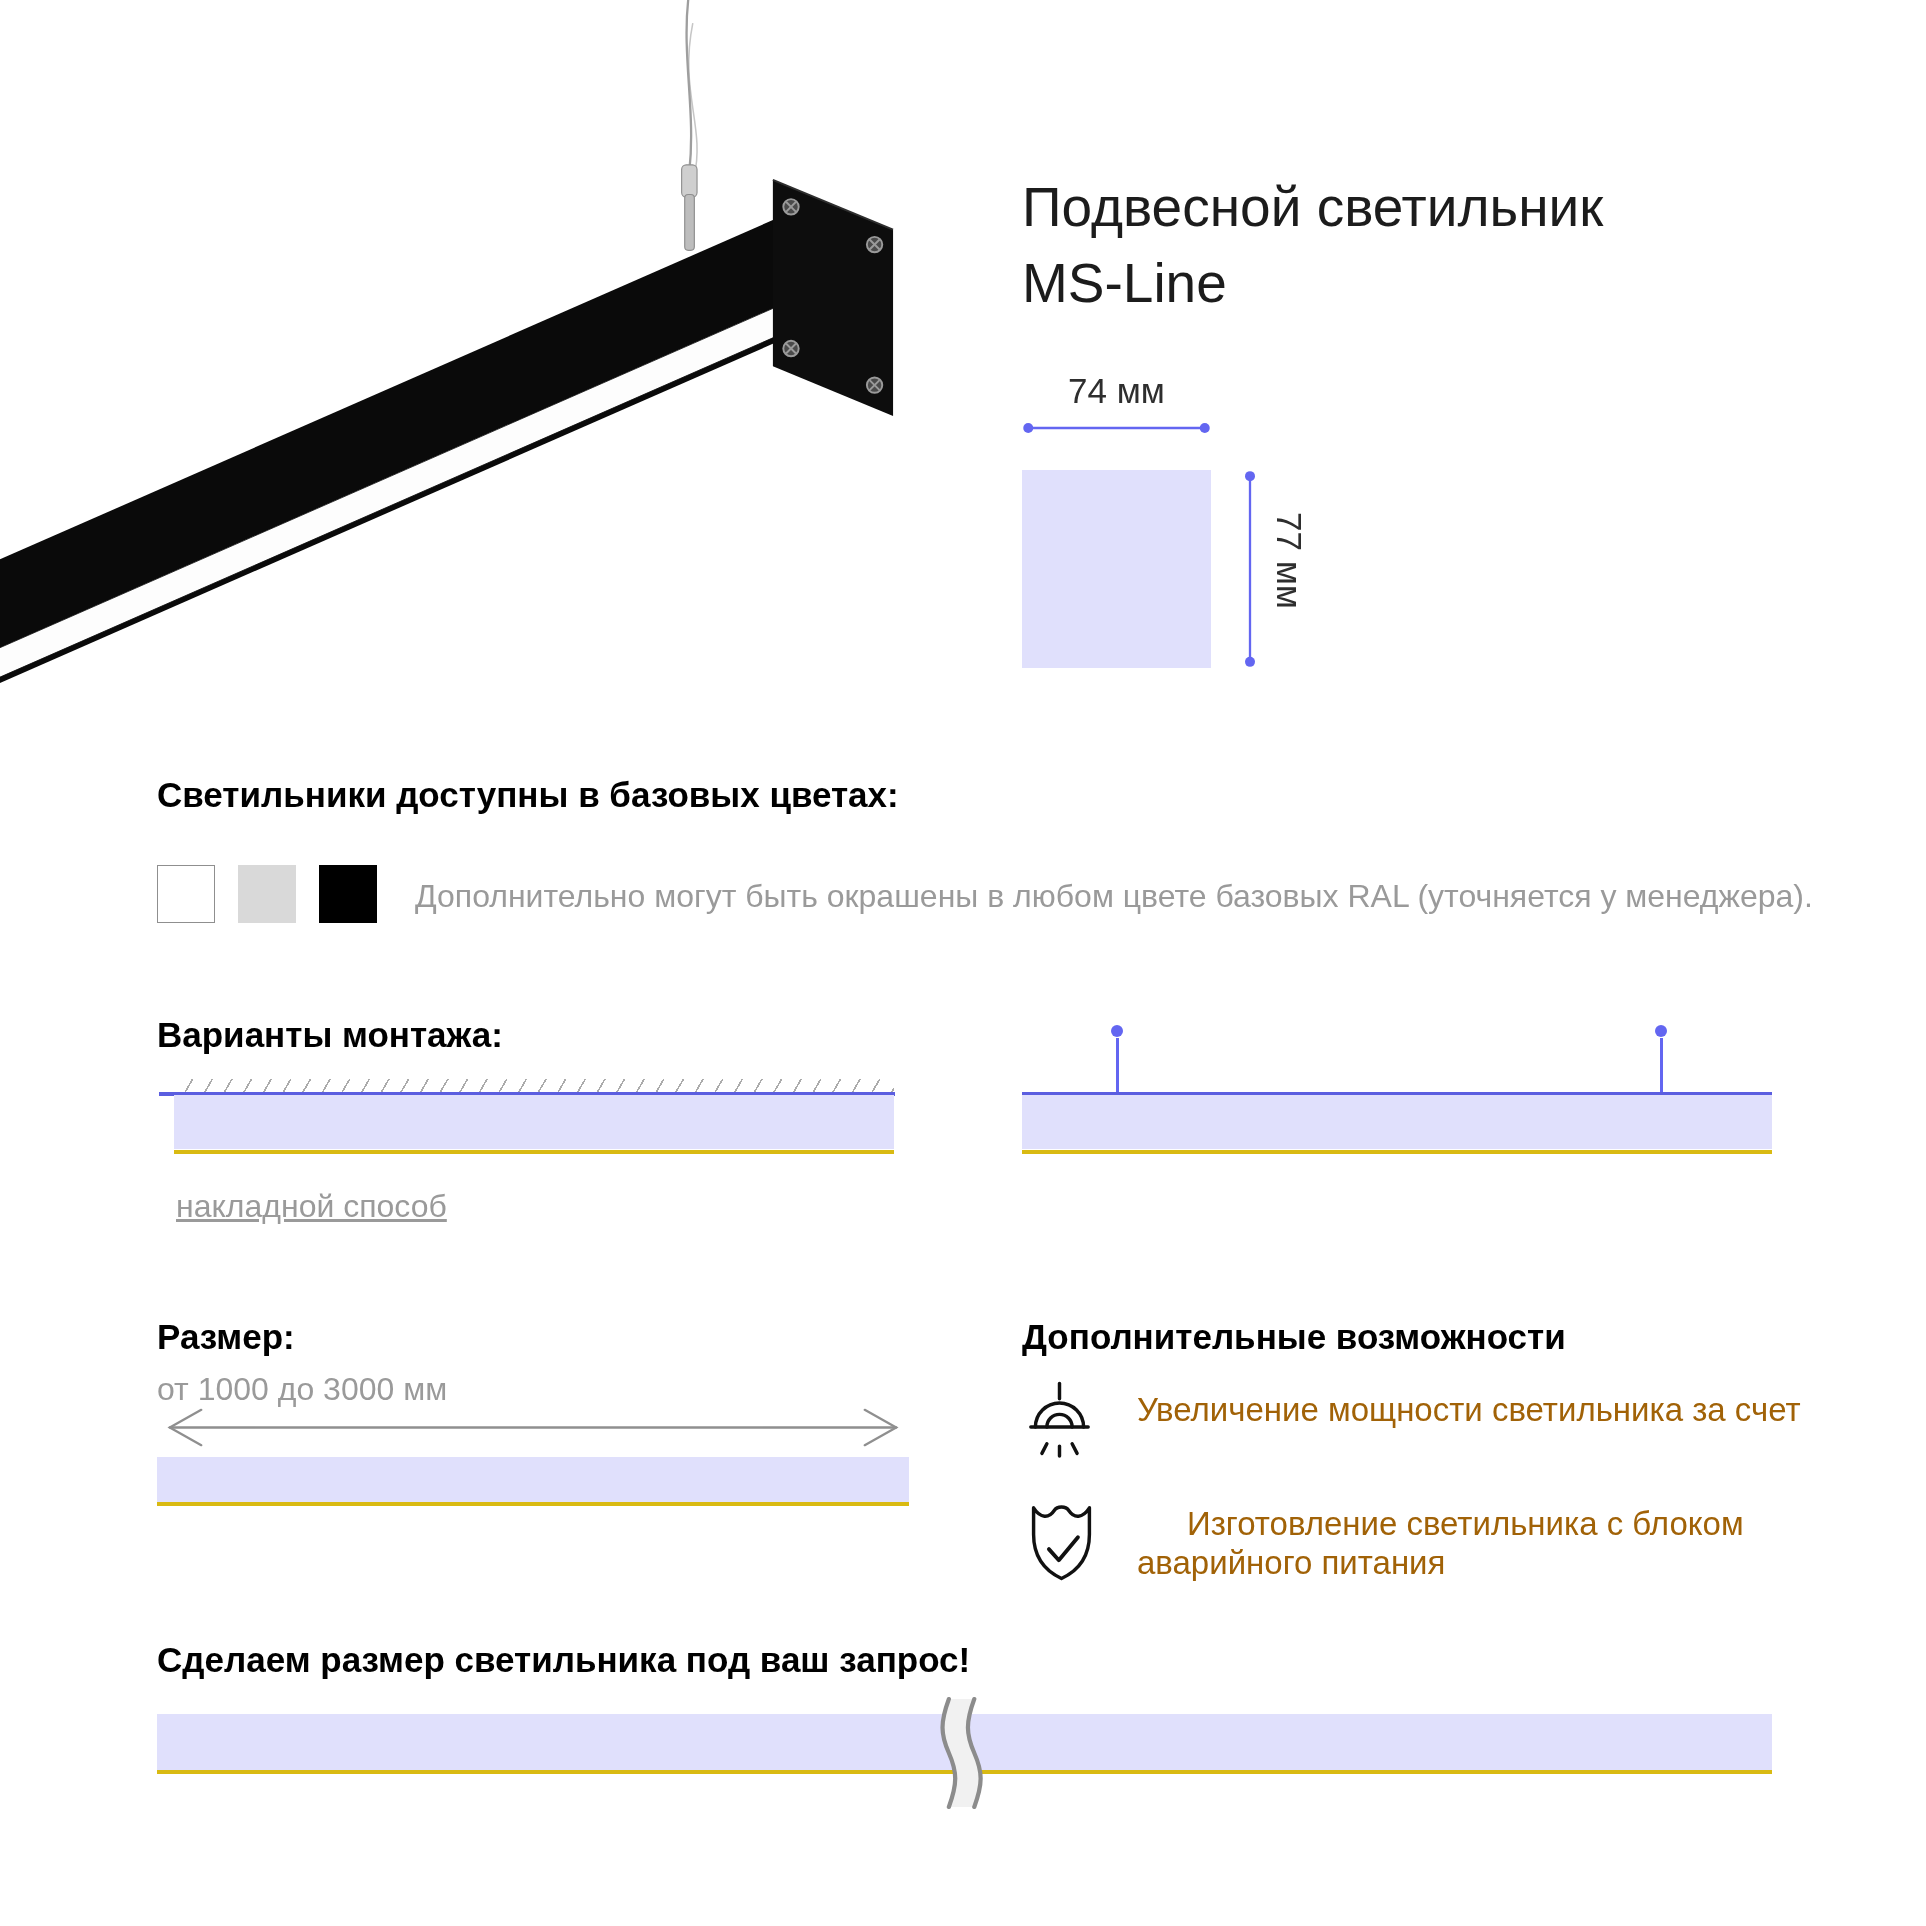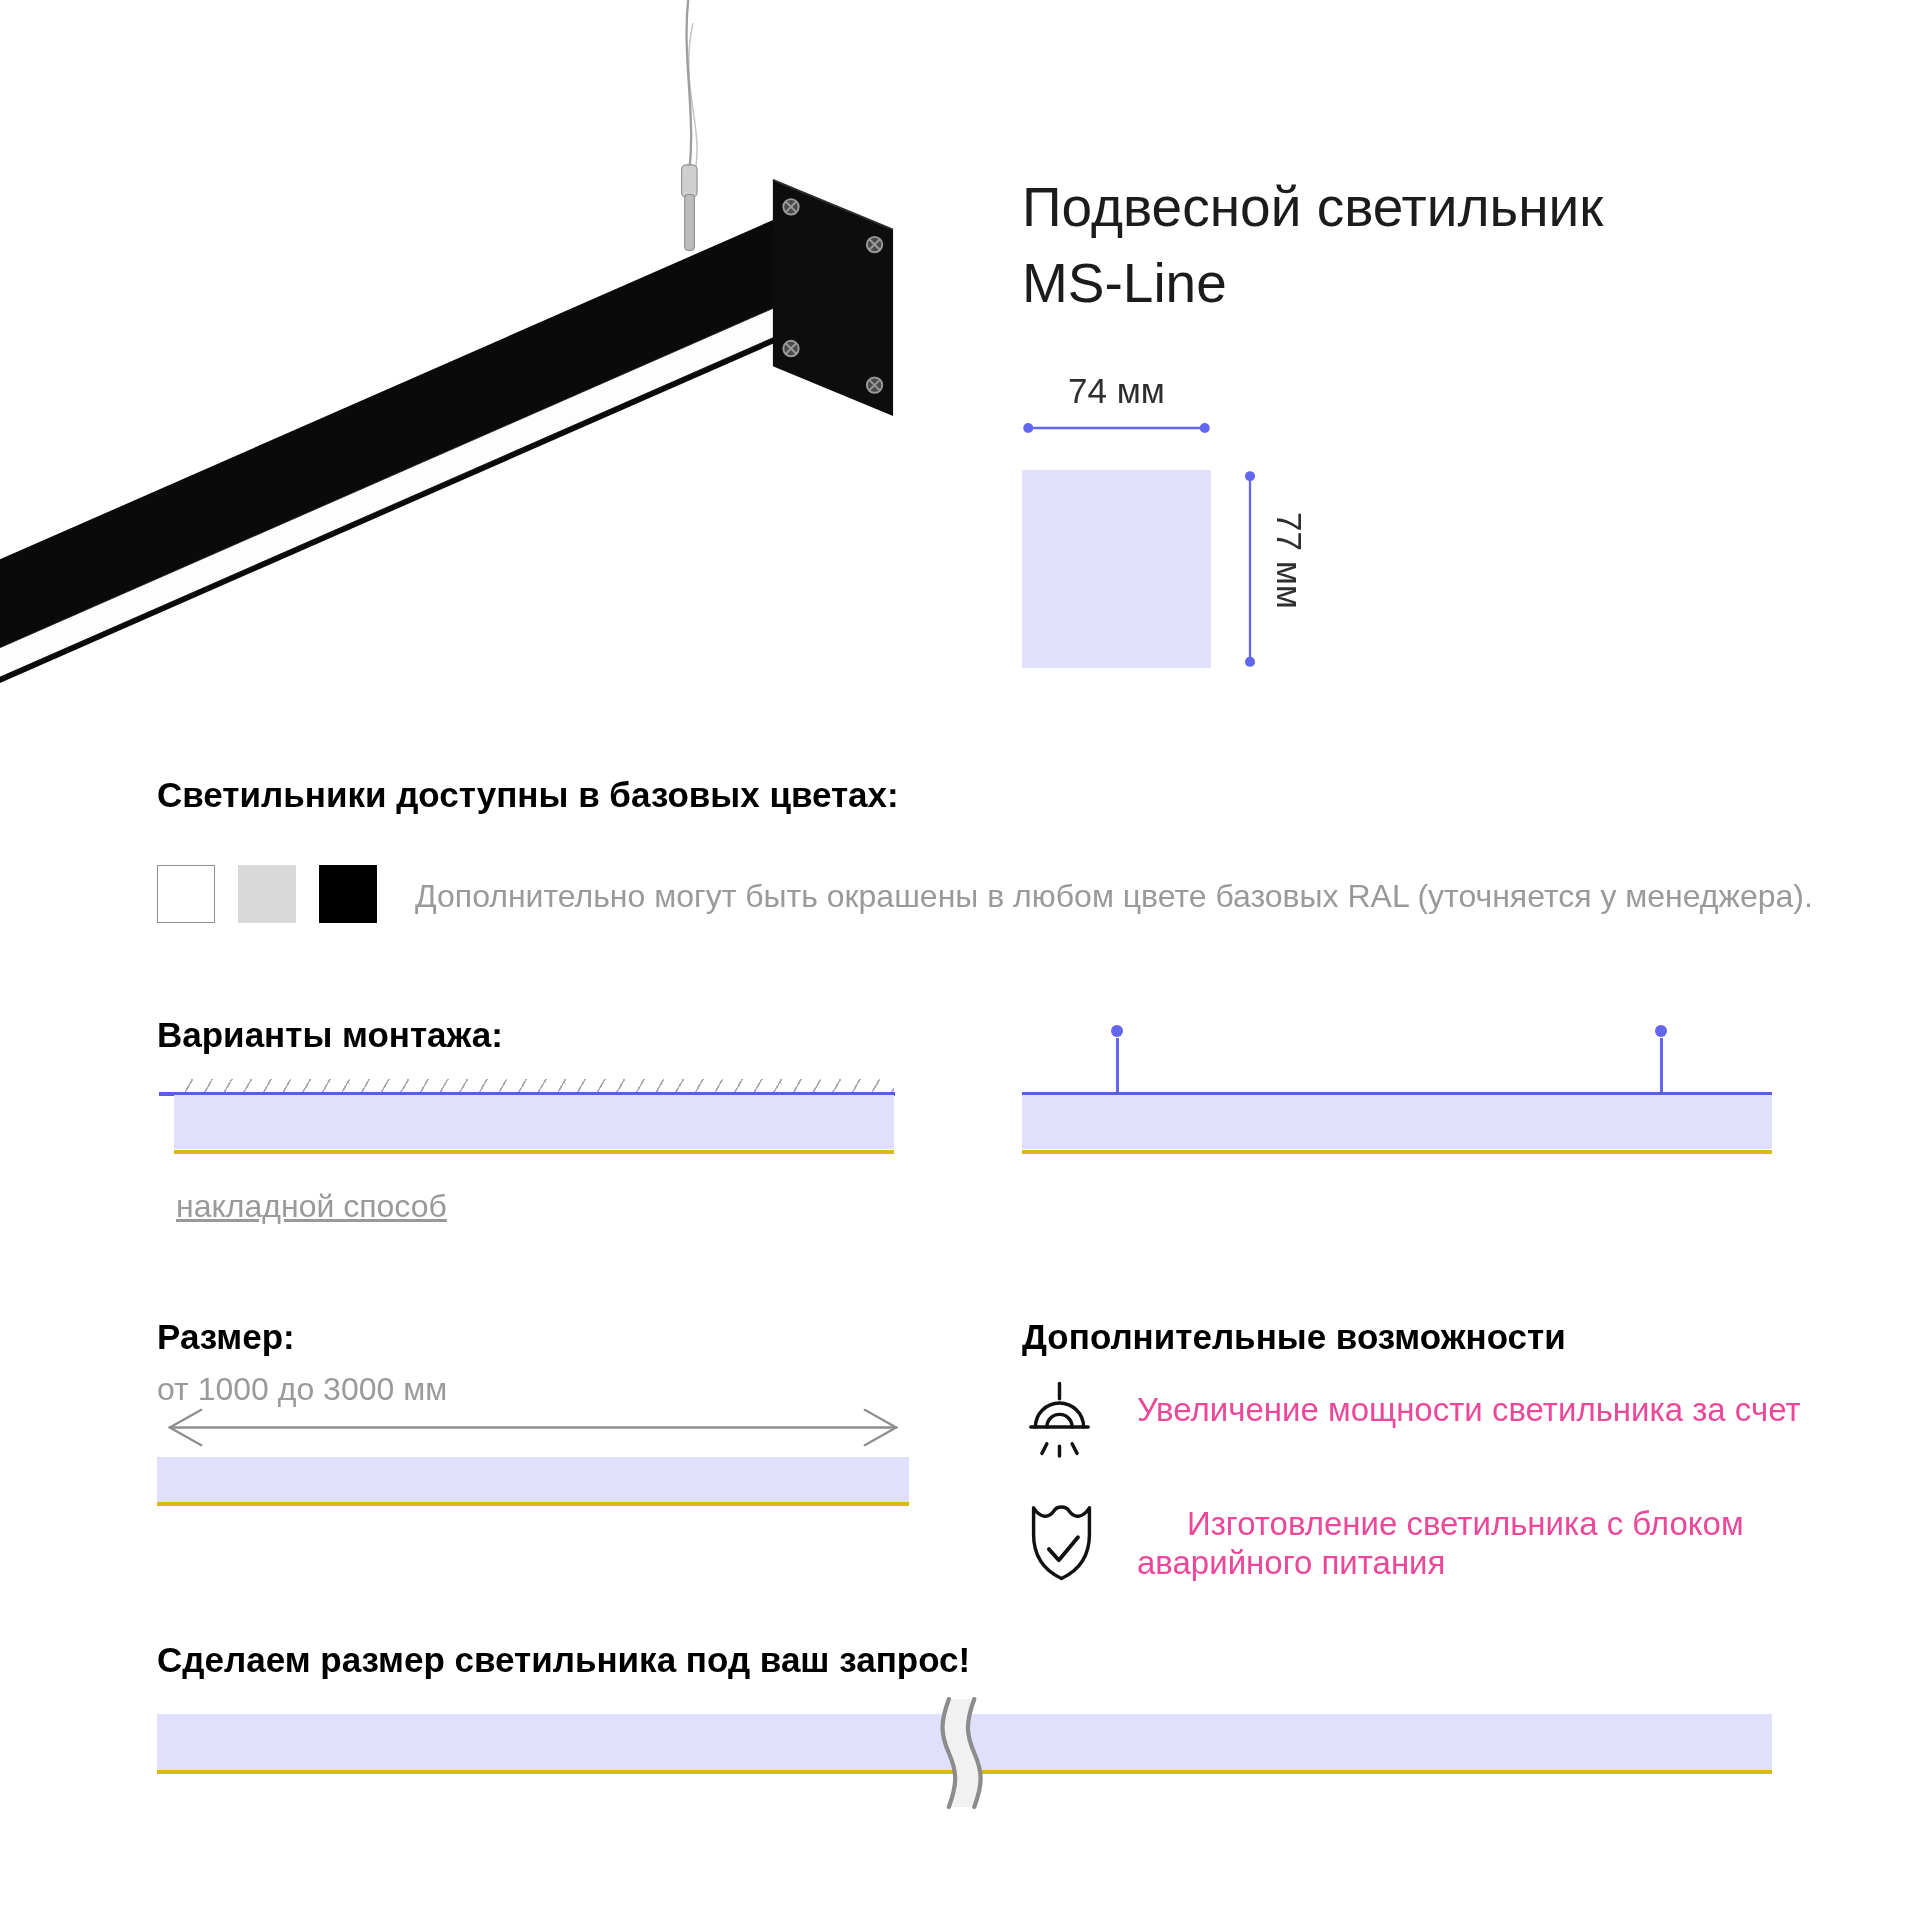--- a/index.html
+++ b/index.html
@@ -5,21 +5,21 @@
   html,body{margin:0;padding:0;background:#fff;}
   #canvas{
     position:relative;width:1926px;height:1926px;background:#ffffff;overflow:hidden;
     font-family:"Liberation Sans","DejaVu Sans",sans-serif;color:#151515;
   }
   .abs{position:absolute;}
   .h1{font-size:55px;font-weight:400;color:#1c1c1c;line-height:76px;white-space:nowrap;}
   .h2{font-size:35px;font-weight:700;color:#000;white-space:nowrap;}
   .gray{color:#9a9a9a;}
   .body-txt{font-size:32px;white-space:nowrap;}
-  .feat-txt{font-size:33px;color:#ec4899;white-space:nowrap;}
+  .feat-txt{font-size:33px;color:#a16207;white-space:nowrap;}
   .dim-label{font-size:35px;color:#2e2e2e;white-space:nowrap;}
 
   
   .cs-square{left:1022px;top:470px;width:189px;height:198px;}
 
   
   .swatch{width:58px;height:58px;top:865px;}
   .swatch.white{border:1.2px solid #8f8f8f;box-sizing:border-box;}
 
   

